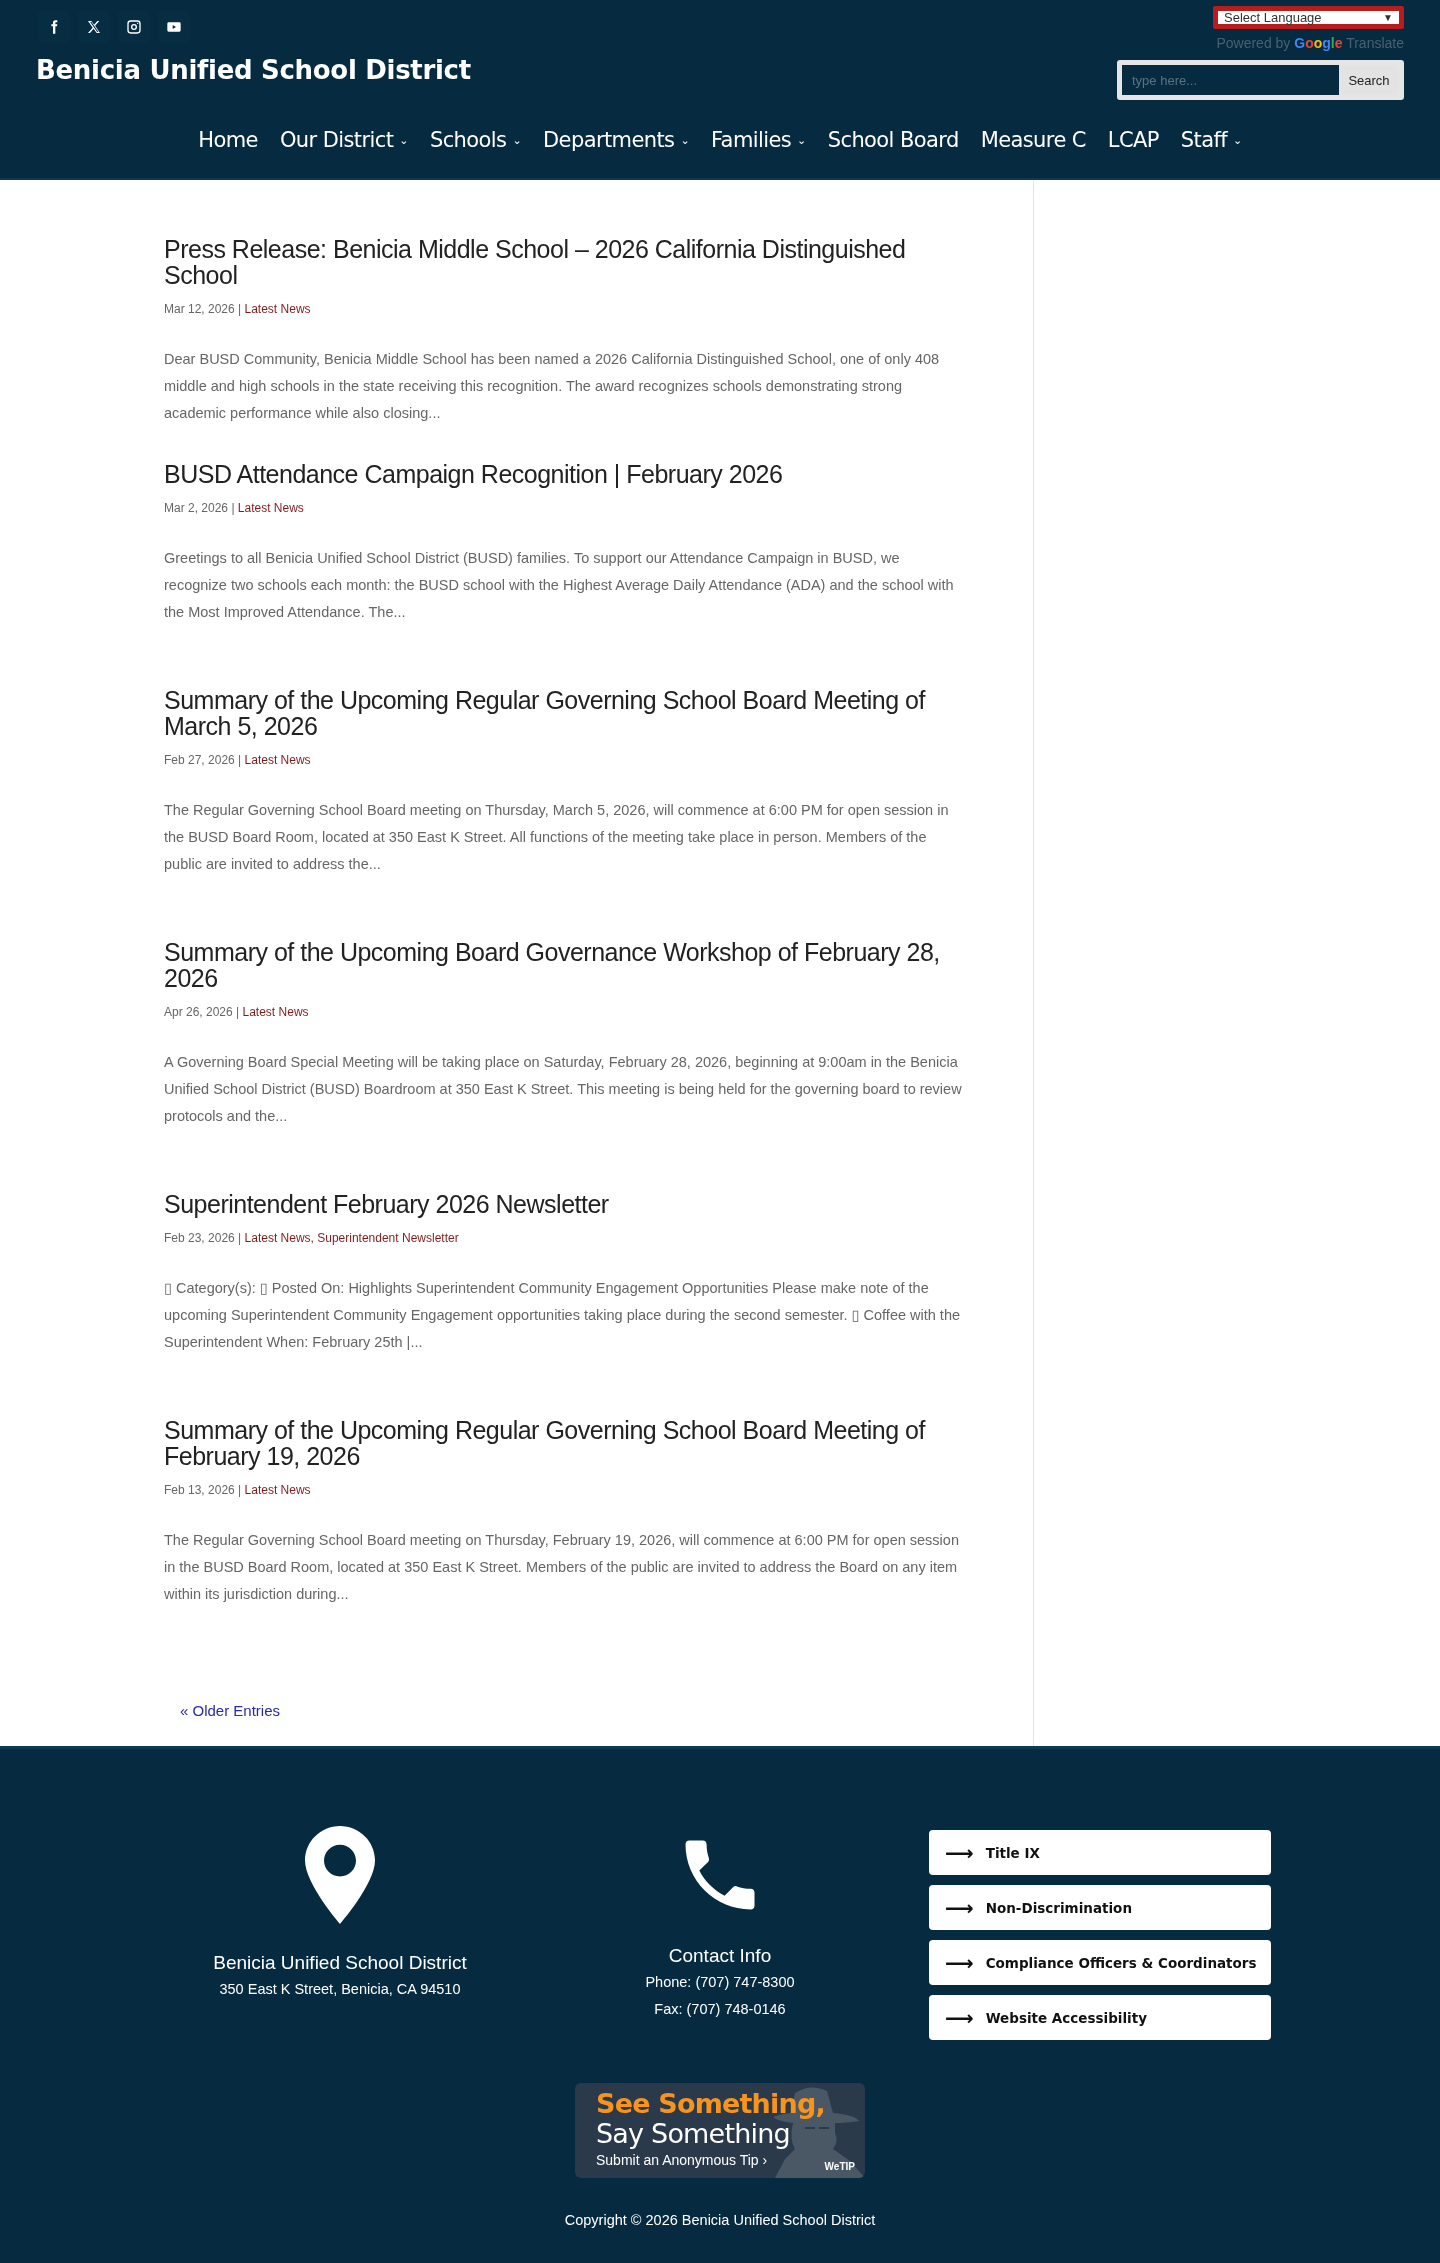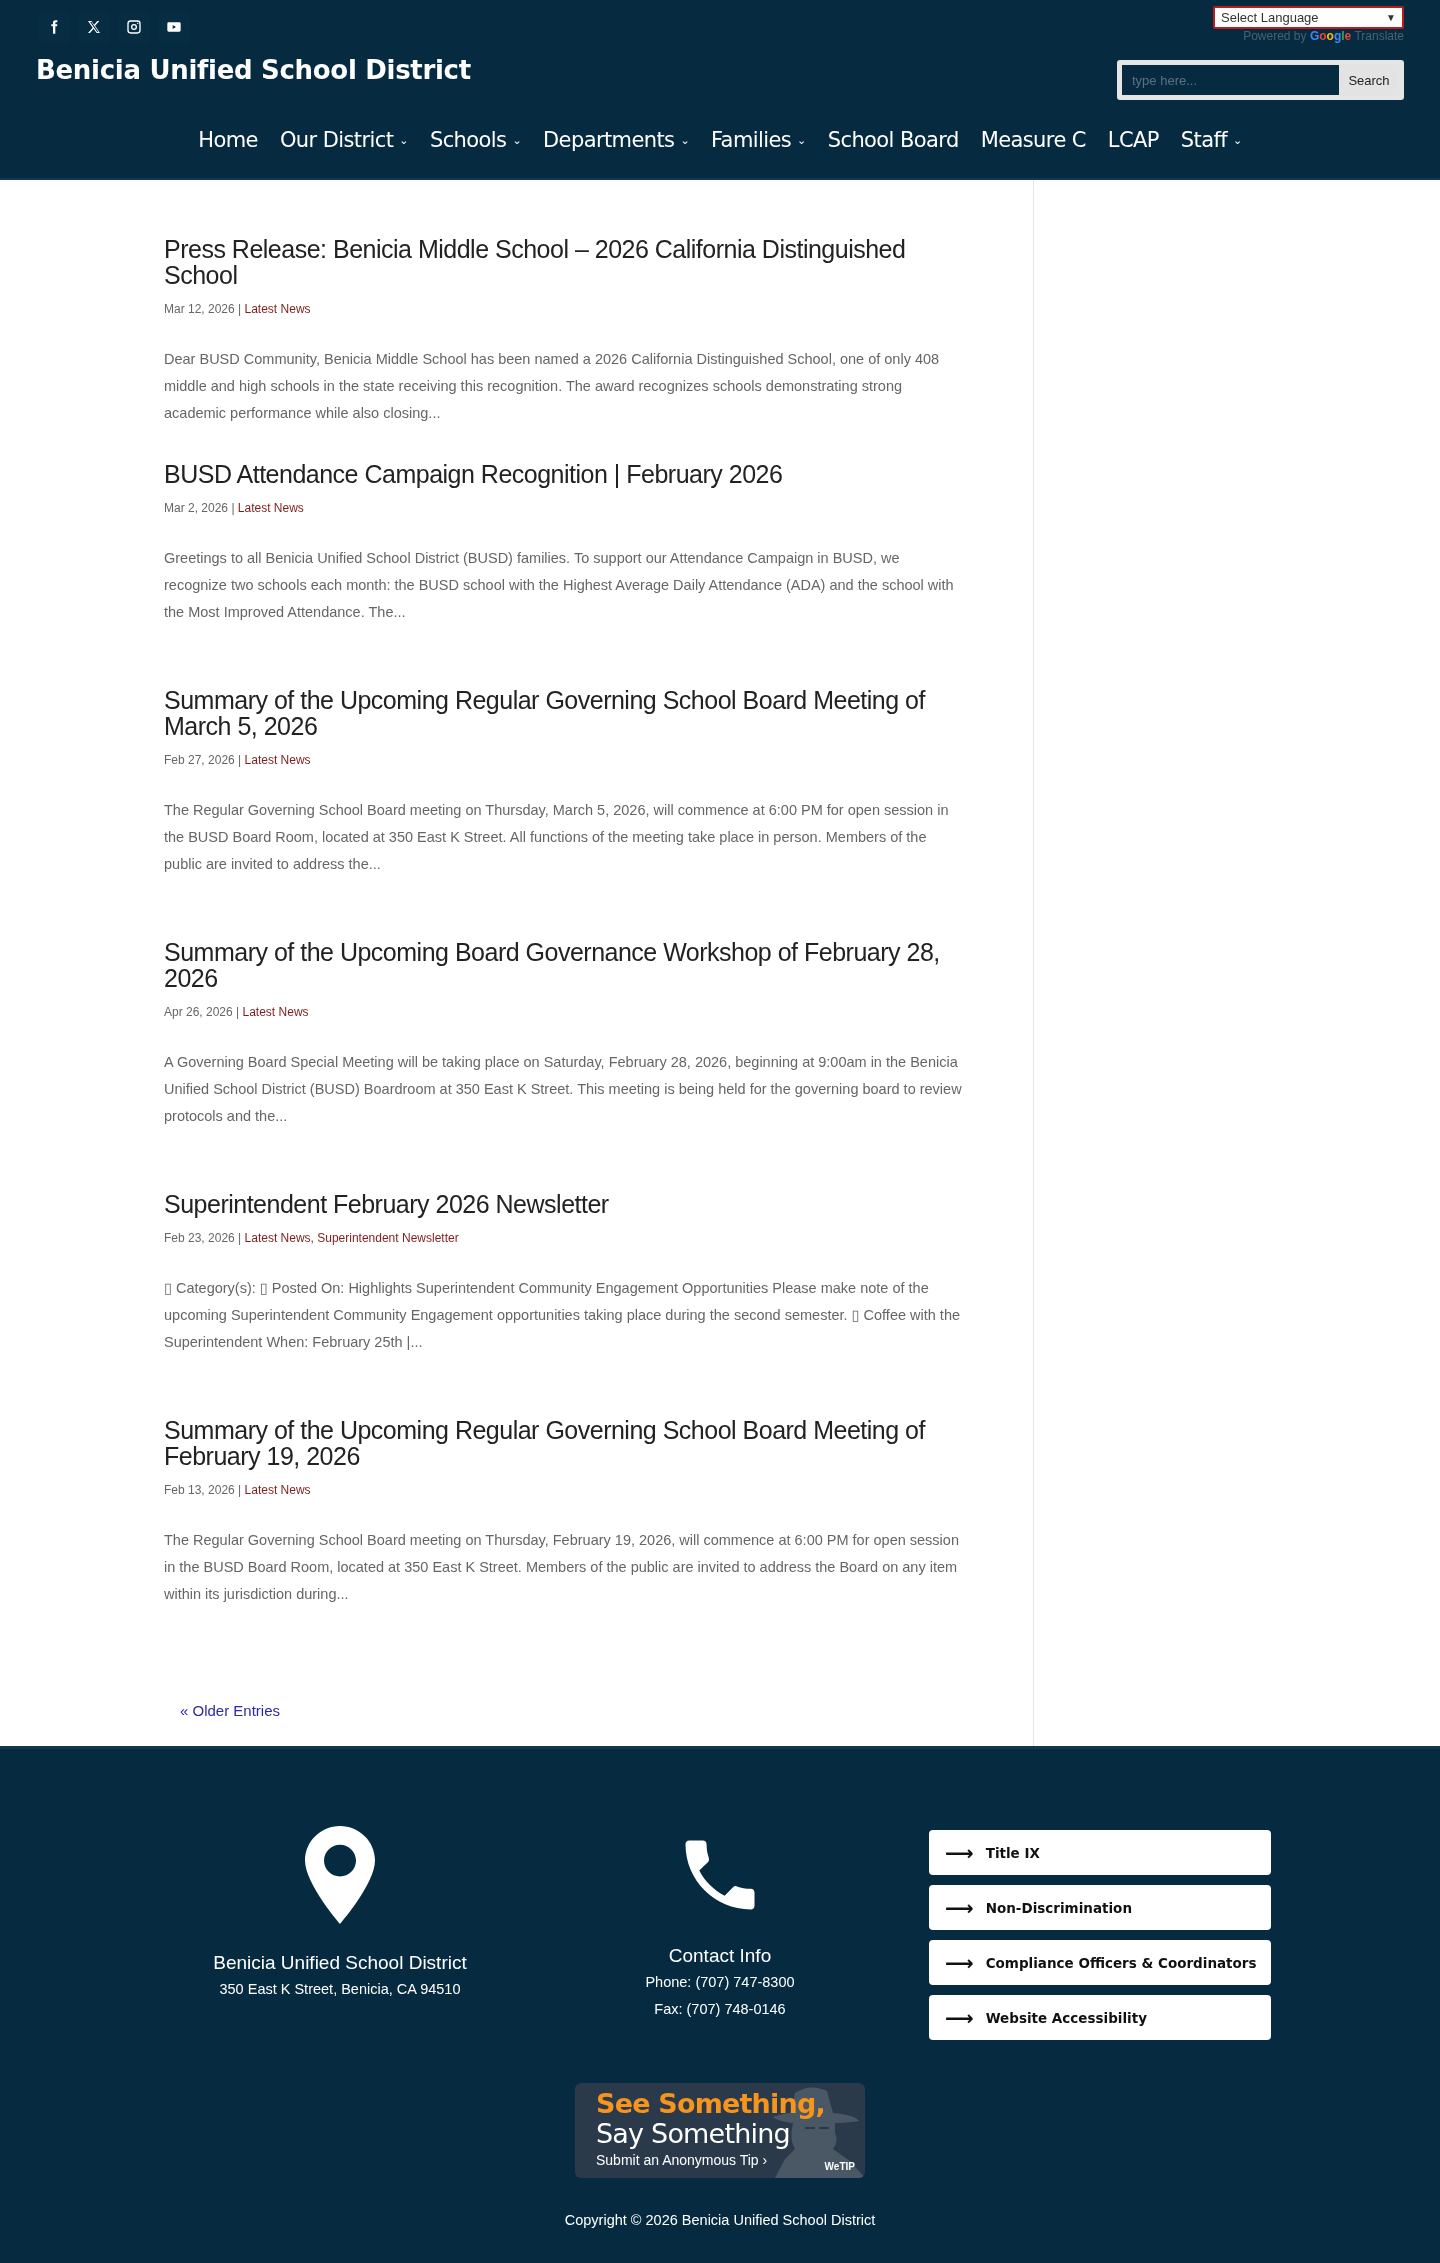--- a/index.html
+++ b/index.html
@@ -5,23 +5,23 @@
   * { box-sizing: border-box; margin: 0; padding: 0; }
   html, body { width: 1440px; background: #ffffff; font-family: "Liberation Sans", sans-serif; }
   a { text-decoration: none; color: inherit; }
 
   
   .header { position: relative; width: 1440px; height: 180px; background: #062b40; border-bottom: 2px solid #0d3a52; }
   .social { position: absolute; left: 38px; top: 11px; display: flex; gap: 8px; }
   .social-btn { width: 32px; height: 32px; display: flex; align-items: center; justify-content: center; background: #072d43; border-radius: 3px; }
   .social-btn svg { width: 16px; height: 16px; fill: #ffffff; }
   .site-title { position: absolute; left: 36px; top: 55px; color: #ffffff; font-family: "DejaVu Sans", sans-serif; font-weight: bold; font-size: 26px; letter-spacing: -0.3px; }
-  .lang-select { position: absolute; left: 1213px; top: 6px; width: 191px; height: 23px; background: #ffffff; border: 2px solid #b91c1c; border-radius: 2px; font-size: 13px; color: #333; padding: 2px 6px; display: flex; align-items: center; justify-content: space-between; }
+  .lang-select { position: absolute; left: 1213px; top: 6px; width: 191px; height: 23px; background: #ffffff; border: 5px solid #b91c1c; border-radius: 2px; font-size: 13px; color: #333; padding: 2px 6px; display: flex; align-items: center; justify-content: space-between; }
   .lang-select .chev { font-size: 10px; color: #333; }
-  .powered { position: absolute; right: 36px; top: 29px; font-size: 12px; color: #4a6070; }
+  .powered { position: absolute; right: 36px; top: 35px; font-size: 14px; color: #4a6070; }
   .powered .g { font-weight: bold; }
   .powered .g1 { color: #4285f4; } .powered .g2 { color: #ea4335; } .powered .g3 { color: #fbbc05; } .powered .g4 { color: #34a853; }
   .search-wrap { position: absolute; left: 1117px; top: 60px; width: 287px; height: 40px; border: 5px solid #e5e5e5; border-radius: 3px; display: flex; overflow: hidden; }
   .search-input { flex: 1; background: #062b40; border: none; color: #ffffff; font-size: 13px; padding: 0 10px; outline: none; font-family: "Liberation Sans", sans-serif; }
   .search-input::placeholder { color: #5a7283; }
   .search-btn { width: 60px; background: #e3e3e3; border: none; color: #222; font-size: 13px; font-family: "Liberation Sans", sans-serif; }
   .nav { position: absolute; left: 0; top: 128px; width: 1440px; display: flex; justify-content: center; gap: 0; }
   .nav-item { display: flex; align-items: center; color: #ffffff; font-family: "DejaVu Sans", sans-serif; font-size: 21px; padding: 0 11px; letter-spacing: -0.6px; }
   .nav-item .caret { font-size: 11px; margin-left: 6px; }
 

